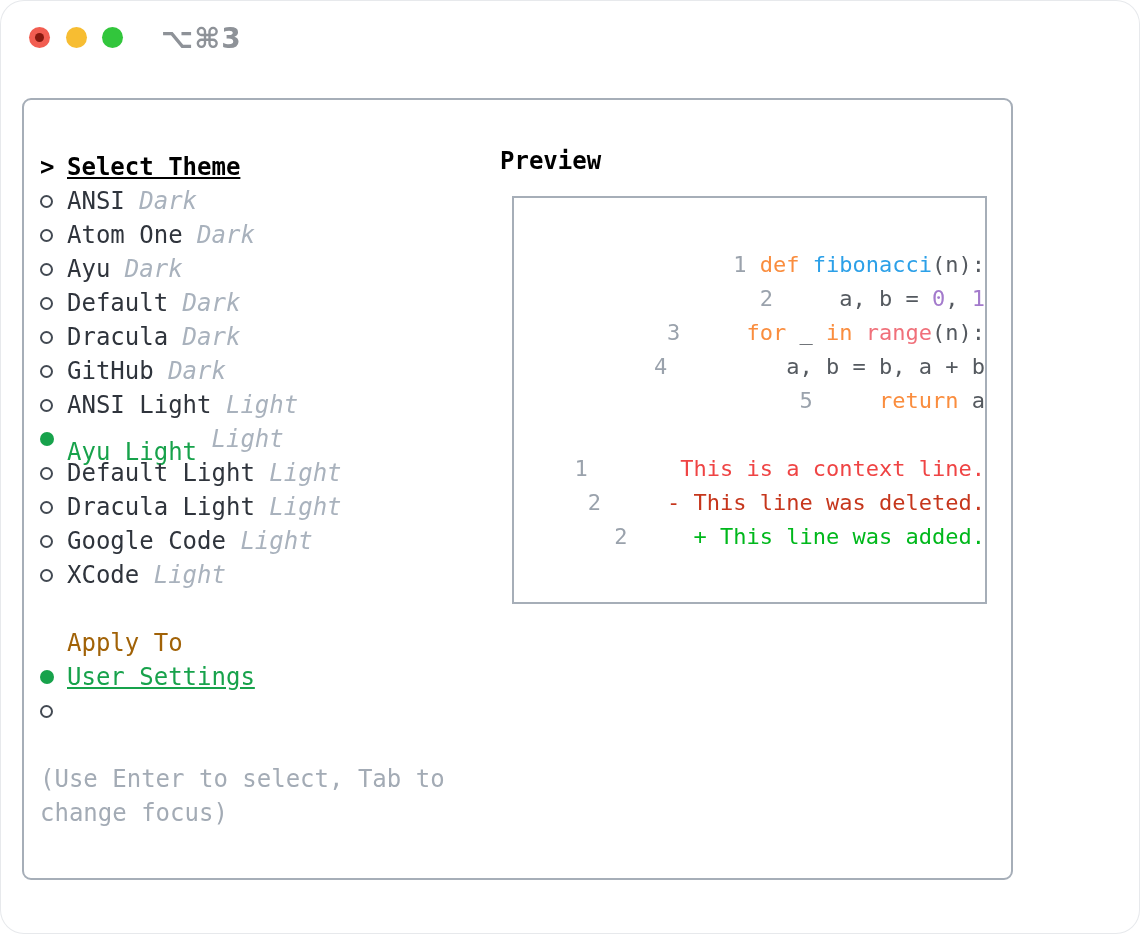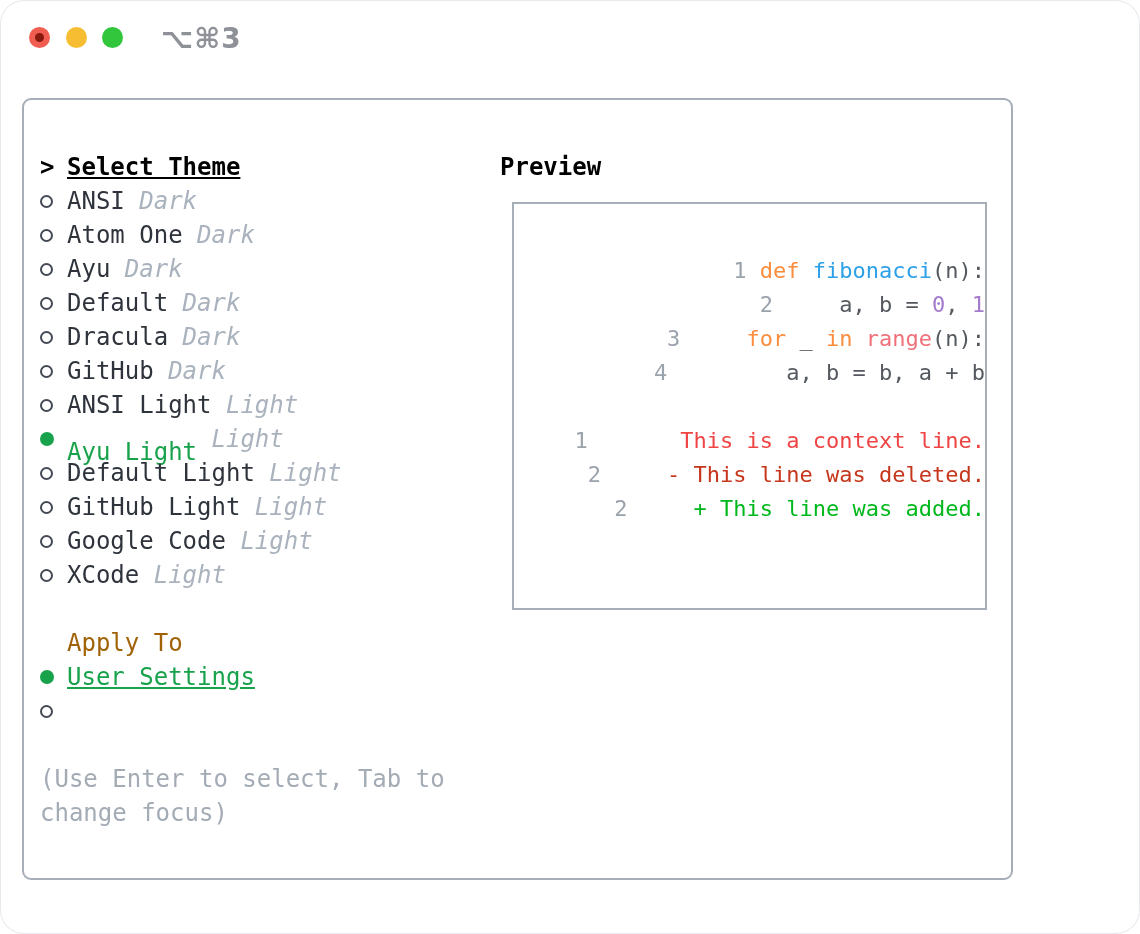--- a/index.html
+++ b/index.html
@@ -48,21 +48,21 @@
   .item-name { color:var(--text); }
   .item-name.sel { color:var(--accent-green);margin-top:25px; }
   .item-variant { color:var(--muted);font-style:italic; }
   .opt-label { color:var(--text); }
   .opt-label.sel { color:var(--accent-green);text-decoration:underline; }
   .apply-hdr { color:#a16207; }
   .spacer { height:34px; }
   .hint-line { height:34px; line-height:34px; font-size:24px; color:var(--hint); white-space:pre; }
 
   
-  .right-col { position:absolute; left:476px; top:50px; }
+  .right-col { position:absolute; left:476px; top:44px; }
   .preview-title { height:34px; line-height:34px; font-size:24px; font-weight:bold; color:#000; }
   .preview-box {
     margin-top:18px; margin-left:12px; width:475px; height:408px;
     border:2px solid var(--border); box-sizing:border-box;
     padding:50px 0 0 16px; overflow:hidden; background:#fff;text-align:right;
   }
   .code-line { height:34px; line-height:34px; font-size:22px; white-space:pre; color:var(--code-fg); }
   .num { display:inline-block; width:1ch; margin-right:1ch; color:var(--line-number); }
 </style>
 </head>
@@ -88,21 +88,21 @@
       <div>
           <div class="row"><span class="marker"><span class="circle"></span></span><span class="item-name">ANSI</span><span class="item-variant"> Dark</span></div>
           <div class="row"><span class="marker"><span class="circle"></span></span><span class="item-name">Atom One</span><span class="item-variant"> Dark</span></div>
           <div class="row"><span class="marker"><span class="circle"></span></span><span class="item-name">Ayu</span><span class="item-variant"> Dark</span></div>
           <div class="row"><span class="marker"><span class="circle"></span></span><span class="item-name">Default</span><span class="item-variant"> Dark</span></div>
           <div class="row"><span class="marker"><span class="circle"></span></span><span class="item-name">Dracula</span><span class="item-variant"> Dark</span></div>
           <div class="row"><span class="marker"><span class="circle"></span></span><span class="item-name">GitHub</span><span class="item-variant"> Dark</span></div>
           <div class="row"><span class="marker"><span class="circle"></span></span><span class="item-name">ANSI Light</span><span class="item-variant"> Light</span></div>
           <div class="row"><span class="marker"><span class="circle sel"></span></span><span class="item-name sel">Ayu Light</span><span class="item-variant"> Light</span></div>
           <div class="row"><span class="marker"><span class="circle"></span></span><span class="item-name">Default Light</span><span class="item-variant"> Light</span></div>
-          <div class="row"><span class="marker"><span class="circle"></span></span><span class="item-name">GitHub Light</span><span class="item-variant"> Light</span></div>
+          <div class="row"><span class="marker"><span class="circle"></span></span><span class="item-name">Dracula Light</span><span class="item-variant"> Light</span></div>
           <div class="row"><span class="marker"><span class="circle"></span></span><span class="item-name">Google Code</span><span class="item-variant"> Light</span></div>
           <div class="row"><span class="marker"><span class="circle"></span></span><span class="item-name">XCode</span><span class="item-variant"> Light</span></div>
         </div>
 
       <div class="spacer"></div>
 
       <div class="row">
         <span class="marker"></span>
         <span class="apply-hdr">Apply To</span>
       </div>
@@ -118,20 +118,21 @@
       <div class="hint-line">change focus)</div>
     </div>
 
     <div class="right-col">
       <div class="preview-title">Preview</div>
       <div class="preview-box">
           <div class="code-line"><span class="num">1</span><span style="color: rgb(250, 141, 62);">def</span><span> </span><span style="color: rgb(44, 160, 232);">fibonacci</span><span>(n):</span></div>
           <div class="code-line"><span class="num">2</span><span>    a, b = </span><span style="color: rgb(163, 122, 204);">0</span><span>, </span><span style="color: rgb(163, 122, 204);">1</span></div>
           <div class="code-line"><span class="num">3</span><span>    </span><span style="color: rgb(250, 141, 62);">for</span><span> _ </span><span style="color: rgb(250, 141, 62);">in</span><span> </span><span style="color: rgb(240, 112, 122);">range</span><span>(n):</span></div>
           <div class="code-line"><span class="num">4</span><span>        a, b = b, a + b</span></div>
+          <div class="code-line"><span class="num">5</span><span>    </span><span style="color: rgb(250, 141, 62);">return</span><span> a</span></div>
           <div class="code-line"><span class="num"></span></div>
           <div class="code-line"><span class="num">1</span><span style="color: #ef4444;">      This is a context line.</span></div>
           <div class="code-line"><span class="num">2</span><span>    </span><span style="color: rgb(198, 54, 28);">- This line was deleted.</span></div>
           <div class="code-line"><span class="num">2</span><span>    </span><span style="color: rgb(0, 184, 28);">+ This line was added.</span></div>
         </div>
     </div>
 
   </div>
 </div>
 

